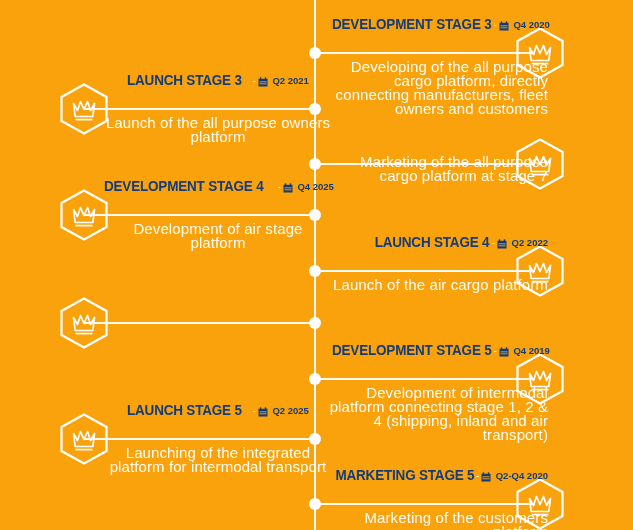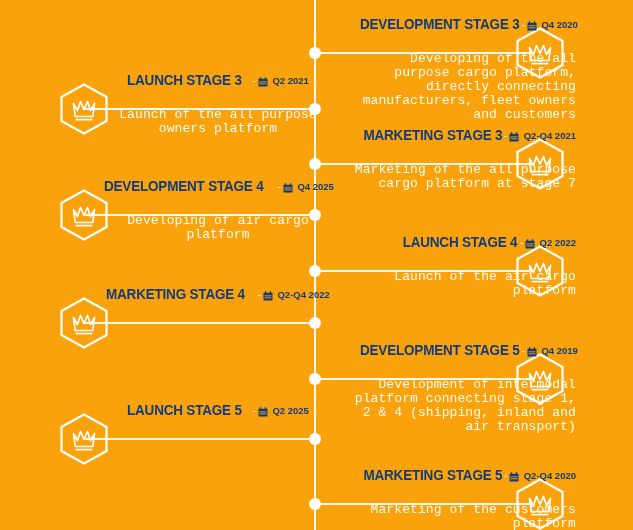--- a/index.html
+++ b/index.html
@@ -66,21 +66,21 @@
   }
   .entry.right .hex { left: 515px; }
   .entry.left  .hex { left: 59px; }
   .hex svg { display: block; width: 50px; height: 52px; }
 
   
   .block {
     position: absolute;
     width: 228px;
   }
-  .entry.right .block { left: 348px; top: -36px; text-align: right; }
+  .entry.right .block { left: 320px; top: -36px; text-align: right; }
   .entry.left  .block { left: 104px; top: -36px; text-align: center; }
 
   .title-row {
     white-space: nowrap;
     line-height: 1;
     margin-bottom: 0;
   }
   .stage-title {
     font-family: "Liberation Sans Narrow", "Liberation Sans", sans-serif;
     font-size: 14.5px;
@@ -110,23 +110,23 @@
   .cal-icon svg { display: block; }
   .date {
     font-family: "Liberation Sans Narrow", "Liberation Sans", sans-serif;
     font-size: 9.5px;
     font-weight: bold;
     color: #123B7D;
     letter-spacing: 0px;
     vertical-align: middle;
   }
   .desc {
-    margin-top: 20px;
-    font-family: Liberation Mono, monospace;
-    font-size: 13px;
+    margin-top: 28px;
+    font-family: Liberation Sans, sans-serif;
+    font-size: 15px;
     line-height: 14px;
     color: #FFFDF6;
     letter-spacing: 0.1px;
   }
 </style>
 </head>
 <body>
 
 <div id="roadmap">
   <div class="spine"></div>
@@ -176,27 +176,20 @@
       <div class="connector"></div>
       <div class="node"></div>
       <div class="hex">
         <svg viewBox="0 0 50 52" xmlns="http://www.w3.org/2000/svg">
           <polygon points="25,1.5 47.5,14 47.5,38 25,50.5 2.5,38 2.5,14" fill="none" stroke="#FFFFFF" stroke-width="2.2"></polygon>
           <path d="M14.5,20.5 L18.5,27.5 L21.5,18.5 L25,26.5 L28.5,18.5 L31.5,27.5 L35.5,20.5 L33.8,33.5 L16.2,33.5 Z" fill="none" stroke="#FFFFFF" stroke-width="1.7" stroke-linejoin="round"></path>
           <line x1="16.6" y1="36.6" x2="33.4" y2="36.6" stroke="#FFFFFF" stroke-width="1.7"></line>
         </svg>
       </div>
       <div class="block">
-        <div class="title-row"><span class="stage-title">MARKETING STAGE 3</span><span class="dash">-</span><span class="cal-icon"><svg viewBox="0 0 10 10" xmlns="http://www.w3.org/2000/svg">
-              <rect x="0.5" y="1.8" width="9" height="7.7" fill="#123B7D"></rect>
-              <rect x="1.8" y="0.3" width="1.4" height="2.2" fill="#123B7D"></rect>
-              <rect x="6.8" y="0.3" width="1.4" height="2.2" fill="#123B7D"></rect>
-              <rect x="1.5" y="4.4" width="7" height="0.9" fill="#F9A20B"></rect>
-              <rect x="1.5" y="6.4" width="7" height="0.9" fill="#F9A20B"></rect>
-            </svg></span> <span class="date">Q2-Q4 2021</span></div>
         <div class="desc">Marketing of the all purpose cargo platform at stage 7</div>
       </div>
     </div>
     <div class="entry left" style="top: 214px;">
       <div class="connector"></div>
       <div class="node"></div>
       <div class="hex">
         <svg viewBox="0 0 50 52" xmlns="http://www.w3.org/2000/svg">
           <polygon points="25,1.5 47.5,14 47.5,38 25,50.5 2.5,38 2.5,14" fill="none" stroke="#FFFFFF" stroke-width="2.2"></polygon>
           <path d="M14.5,20.5 L18.5,27.5 L21.5,18.5 L25,26.5 L28.5,18.5 L31.5,27.5 L35.5,20.5 L33.8,33.5 L16.2,33.5 Z" fill="none" stroke="#FFFFFF" stroke-width="1.7" stroke-linejoin="round"></path>
@@ -204,21 +197,21 @@
         </svg>
       </div>
       <div class="block">
         <div class="title-row"><span class="stage-title">DEVELOPMENT STAGE 4</span><span class="dash">-</span><span class="cal-icon"><svg viewBox="0 0 10 10" xmlns="http://www.w3.org/2000/svg">
               <rect x="0.5" y="1.8" width="9" height="7.7" fill="#123B7D"></rect>
               <rect x="1.8" y="0.3" width="1.4" height="2.2" fill="#123B7D"></rect>
               <rect x="6.8" y="0.3" width="1.4" height="2.2" fill="#123B7D"></rect>
               <rect x="1.5" y="4.4" width="7" height="0.9" fill="#F9A20B"></rect>
               <rect x="1.5" y="6.4" width="7" height="0.9" fill="#F9A20B"></rect>
             </svg></span> <span class="date">Q4 2025</span></div>
-        <div class="desc">Developing of air cargo platform</div>
+        <div class="desc">Development of air stage platform</div>
       </div>
     </div>
     <div class="entry right" style="top: 270px;">
       <div class="connector"></div>
       <div class="node"></div>
       <div class="hex">
         <svg viewBox="0 0 50 52" xmlns="http://www.w3.org/2000/svg">
           <polygon points="25,1.5 47.5,14 47.5,38 25,50.5 2.5,38 2.5,14" fill="none" stroke="#FFFFFF" stroke-width="2.2"></polygon>
           <path d="M14.5,20.5 L18.5,27.5 L21.5,18.5 L25,26.5 L28.5,18.5 L31.5,27.5 L35.5,20.5 L33.8,33.5 L16.2,33.5 Z" fill="none" stroke="#FFFFFF" stroke-width="1.7" stroke-linejoin="round"></path>
           <line x1="16.6" y1="36.6" x2="33.4" y2="36.6" stroke="#FFFFFF" stroke-width="1.7"></line>
@@ -239,27 +232,20 @@
       <div class="connector"></div>
       <div class="node"></div>
       <div class="hex">
         <svg viewBox="0 0 50 52" xmlns="http://www.w3.org/2000/svg">
           <polygon points="25,1.5 47.5,14 47.5,38 25,50.5 2.5,38 2.5,14" fill="none" stroke="#FFFFFF" stroke-width="2.2"></polygon>
           <path d="M14.5,20.5 L18.5,27.5 L21.5,18.5 L25,26.5 L28.5,18.5 L31.5,27.5 L35.5,20.5 L33.8,33.5 L16.2,33.5 Z" fill="none" stroke="#FFFFFF" stroke-width="1.7" stroke-linejoin="round"></path>
           <line x1="16.6" y1="36.6" x2="33.4" y2="36.6" stroke="#FFFFFF" stroke-width="1.7"></line>
         </svg>
       </div>
       <div class="block">
-        <div class="title-row"><span class="stage-title">MARKETING STAGE 4</span><span class="dash">-</span><span class="cal-icon"><svg viewBox="0 0 10 10" xmlns="http://www.w3.org/2000/svg">
-              <rect x="0.5" y="1.8" width="9" height="7.7" fill="#123B7D"></rect>
-              <rect x="1.8" y="0.3" width="1.4" height="2.2" fill="#123B7D"></rect>
-              <rect x="6.8" y="0.3" width="1.4" height="2.2" fill="#123B7D"></rect>
-              <rect x="1.5" y="4.4" width="7" height="0.9" fill="#F9A20B"></rect>
-              <rect x="1.5" y="6.4" width="7" height="0.9" fill="#F9A20B"></rect>
-            </svg></span> <span class="date">Q2-Q4 2022</span></div>
       </div>
     </div>
     <div class="entry right" style="top: 378px;">
       <div class="connector"></div>
       <div class="node"></div>
       <div class="hex">
         <svg viewBox="0 0 50 52" xmlns="http://www.w3.org/2000/svg">
           <polygon points="25,1.5 47.5,14 47.5,38 25,50.5 2.5,38 2.5,14" fill="none" stroke="#FFFFFF" stroke-width="2.2"></polygon>
           <path d="M14.5,20.5 L18.5,27.5 L21.5,18.5 L25,26.5 L28.5,18.5 L31.5,27.5 L35.5,20.5 L33.8,33.5 L16.2,33.5 Z" fill="none" stroke="#FFFFFF" stroke-width="1.7" stroke-linejoin="round"></path>
           <line x1="16.6" y1="36.6" x2="33.4" y2="36.6" stroke="#FFFFFF" stroke-width="1.7"></line>
@@ -287,20 +273,21 @@
         </svg>
       </div>
       <div class="block">
         <div class="title-row"><span class="stage-title">LAUNCH STAGE 5</span><span class="dash">-</span><span class="cal-icon"><svg viewBox="0 0 10 10" xmlns="http://www.w3.org/2000/svg">
               <rect x="0.5" y="1.8" width="9" height="7.7" fill="#123B7D"></rect>
               <rect x="1.8" y="0.3" width="1.4" height="2.2" fill="#123B7D"></rect>
               <rect x="6.8" y="0.3" width="1.4" height="2.2" fill="#123B7D"></rect>
               <rect x="1.5" y="4.4" width="7" height="0.9" fill="#F9A20B"></rect>
               <rect x="1.5" y="6.4" width="7" height="0.9" fill="#F9A20B"></rect>
             </svg></span> <span class="date">Q2 2025</span></div>
+        <div class="desc">Launching of the integrated platform for intermodal transport</div>
       </div>
     </div>
     <div class="entry right" style="top: 503px;">
       <div class="connector"></div>
       <div class="node"></div>
       <div class="hex">
         <svg viewBox="0 0 50 52" xmlns="http://www.w3.org/2000/svg">
           <polygon points="25,1.5 47.5,14 47.5,38 25,50.5 2.5,38 2.5,14" fill="none" stroke="#FFFFFF" stroke-width="2.2"></polygon>
           <path d="M14.5,20.5 L18.5,27.5 L21.5,18.5 L25,26.5 L28.5,18.5 L31.5,27.5 L35.5,20.5 L33.8,33.5 L16.2,33.5 Z" fill="none" stroke="#FFFFFF" stroke-width="1.7" stroke-linejoin="round"></path>
           <line x1="16.6" y1="36.6" x2="33.4" y2="36.6" stroke="#FFFFFF" stroke-width="1.7"></line>

